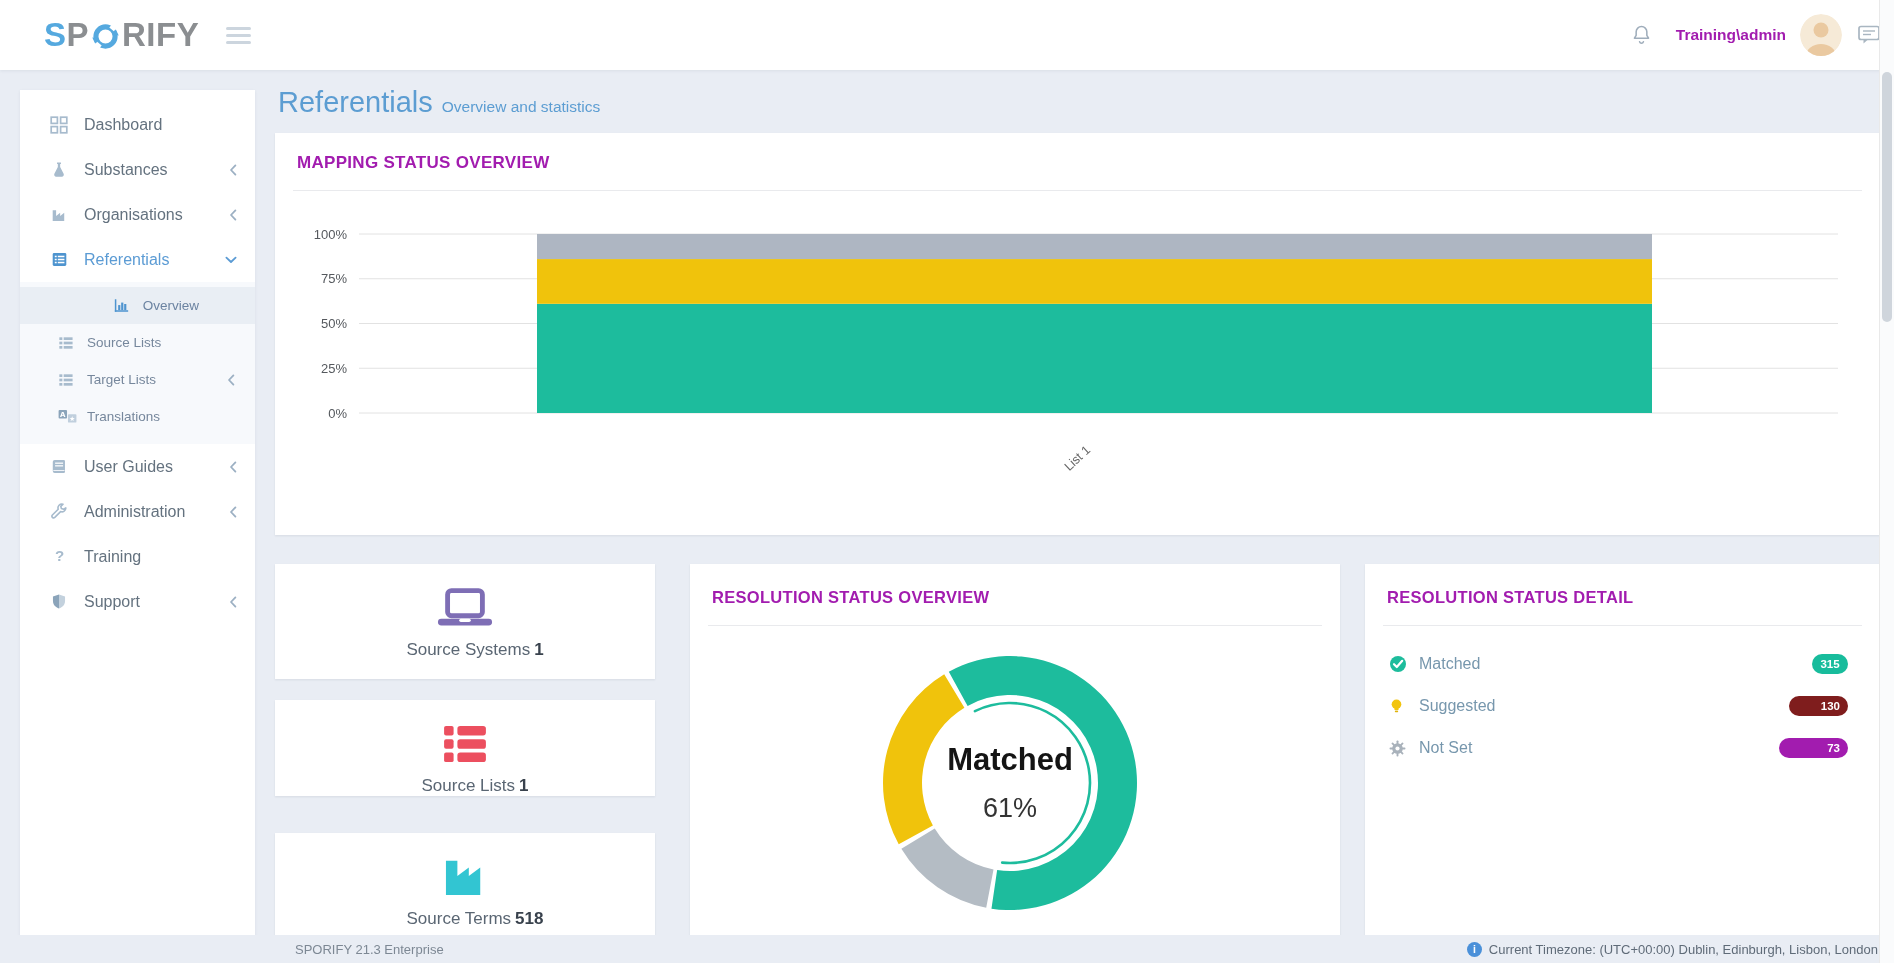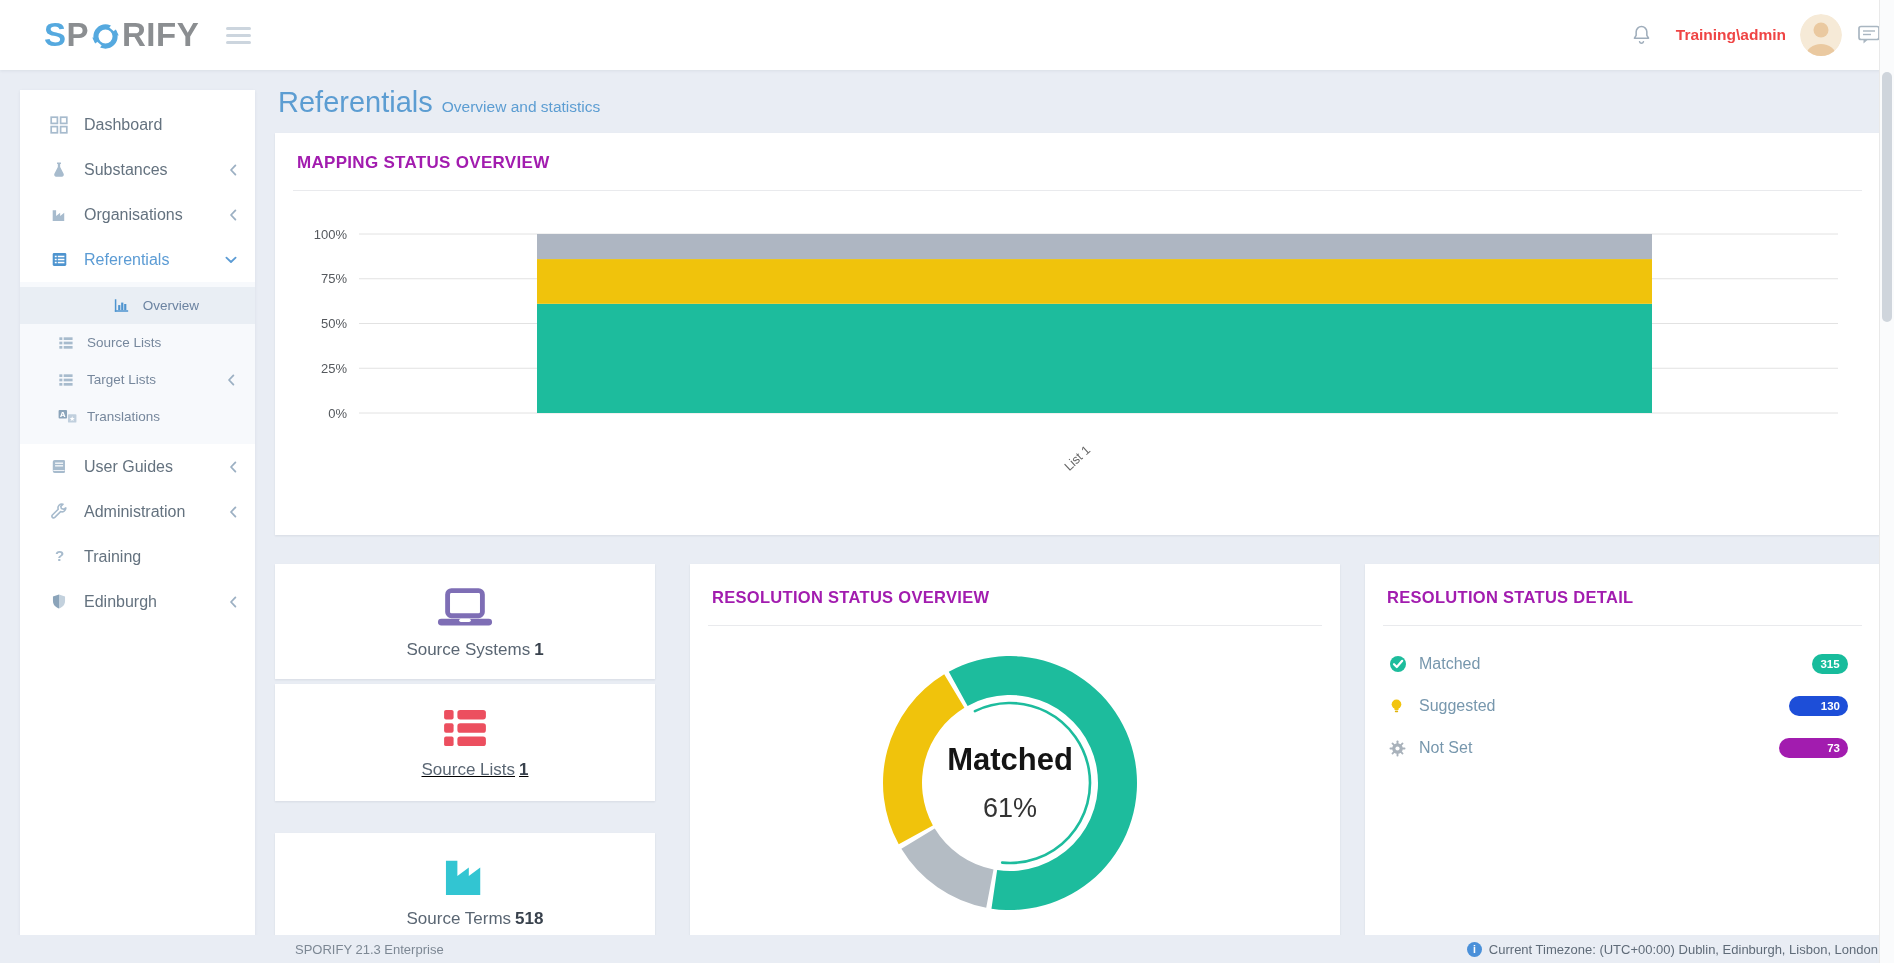--- a/index.html
+++ b/index.html
@@ -14,21 +14,21 @@
     box-shadow:0 1px 3px rgba(40,60,80,.08);z-index:10;}
   .logo{position:absolute;left:44px;top:14px;height:42px;display:flex;align-items:center;cursor:pointer;}
   .logo .lg{font-size:33px;font-weight:800;letter-spacing:.5px;}
   .lg-blue{color:#55a9df;}
   .lg-gray{color:#8b8e91;}
   .lg-o{display:inline-flex;margin:0 1px;position:relative;top:1px;}
   .hamburger{position:absolute;left:226px;top:27px;width:25px;cursor:pointer;}
   .hamburger span{display:block;height:3px;background:#ccd5de;border-radius:1.5px;margin-bottom:4px;}
   .header-right{position:absolute;right:14px;top:0;height:70px;display:flex;align-items:center;}
   .bell{display:inline-flex;cursor:pointer;}
-  .username{margin-left:24px;font-size:15.5px;font-weight:bold;color:#ef4444;cursor:pointer;white-space:pre;}
+  .username{margin-left:24px;font-size:15.5px;font-weight:bold;color:#a21caf;cursor:pointer;white-space:pre;}
   .avatar{margin-left:14px;width:42px;height:42px;border-radius:50%;overflow:hidden;display:inline-flex;cursor:pointer;}
   .chat{margin-left:16px;display:inline-flex;cursor:pointer;}
   
   .sidebar{position:absolute;left:20px;top:90px;width:235px;height:873px;background:#fff;
     box-shadow:0 1px 3px rgba(40,60,80,.08);z-index:5;}
   .sidebar nav{padding-top:12px;}
   .nav-item{height:45px;display:flex;align-items:center;padding:0 18px 0 28px;cursor:pointer;
     font-size:16px;color:#64727f;}
   .nav-item.active{color:#5b9bd4;}
   .nav-icon{width:22px;margin-right:14px;display:inline-flex;justify-content:center;}
@@ -65,21 +65,21 @@
   .detail-row{height:42px;display:flex;align-items:center;cursor:pointer;}
   .dicon{width:20px;display:inline-flex;}
   .detail-label{margin-left:10px;font-size:16px;color:#7797ad;}
   .detail-badge{margin-left:auto;min-width:36px;height:20px;border-radius:10px;color:#fff;
     font-size:11.5px;font-weight:bold;display:inline-flex;align-items:center;justify-content:center;
     padding:0 8px;box-sizing:border-box;}
   
   .stat-card{position:absolute;left:275px;width:380px;background:#fff;
     box-shadow:0 1px 2px rgba(31,45,61,.09);text-align:center;cursor:pointer;}
   .stat-card.c0{top:564px;height:115px;}
-  .stat-card.c1{top:684px;height:117px;text-decoration:underline;}
+  .stat-card.c1{top:700px;height:96px;}
   .stat-card.c2{top:833px;height:112px;}
   .card-icon{display:flex;justify-content:center;margin:21px auto 9px;height:46px;align-items:center;}
   .card-label{font-size:17px;color:#5a6673;padding-left:20px;}
   .card-label b{color:#39424d;margin-left:4px;}
   
   .footer{position:absolute;left:0;right:0;bottom:0;height:28px;background:#e9edf4;z-index:30;
     display:flex;align-items:center;justify-content:space-between;
     padding:0 16px 0 295px;box-sizing:border-box;font-size:13px;color:#7d8894;text-align:center;}
   .tz{display:inline-flex;align-items:center;color:#5f6b78;}
   .info-icon{display:inline-flex;width:15px;height:15px;border-radius:50%;background:#4a90d9;color:#fff;
@@ -305,21 +305,21 @@
         </span>
         <span class="nav-label">Training</span>
       </div>
       <div class="nav-item">
         <span class="nav-icon">
           <svg viewBox="0 0 18 18" width="16" height="17">
             <path fill="#8ba4ba" d="M9 1L2.2 3.4v4.8C2.2 12.7 5.1 15.6 9 16.9z"></path>
             <path fill="#c3d1dd" d="M9 1l6.8 2.4v4.8c0 4.5-2.9 7.4-6.8 8.7z"></path>
           </svg>
         </span>
-        <span class="nav-label">Edinburgh</span>
+        <span class="nav-label">Support</span>
         <span class="nav-chevron">
           <svg viewBox="0 0 8 12" width="8" height="12">
             <path d="M6.4 1.4 2 6l4.4 4.6" fill="none" stroke="currentColor" stroke-width="1.8" stroke-linecap="round" stroke-linejoin="round"></path>
           </svg>
         </span>
       </div>
     </nav>
 </div>
 
 <div class="page-head">
@@ -417,21 +417,21 @@
       </div>
       <div class="detail-row">
         <span class="dicon">
           <svg viewBox="0 0 18 18" width="15" height="18">
             <circle cx="9" cy="7" r="5.8" fill="#f2c40e"></circle>
             <rect x="6.4" y="11.6" width="5.2" height="2.4" rx="1" fill="#f2c40e"></rect>
             <rect x="7" y="14.6" width="4" height="1.8" rx="0.9" fill="#dfb30c"></rect>
           </svg>
         </span>
         <span class="detail-label">Suggested</span>
-        <span class="detail-badge" style="background: #1d4ed8; padding-left: 32px;">130</span>
+        <span class="detail-badge" style="background: #7f1d1d; padding-left: 32px;">130</span>
       </div>
       <div class="detail-row">
         <span class="dicon">
           <svg viewBox="0 0 18 18" width="17" height="17">
             <rect x="8" y="0.6" width="2" height="4.4" rx="0.8" fill="#a9b2bb" transform="rotate(0 9 9)"></rect>
             <rect x="8" y="0.6" width="2" height="4.4" rx="0.8" fill="#a9b2bb" transform="rotate(45 9 9)"></rect>
             <rect x="8" y="0.6" width="2" height="4.4" rx="0.8" fill="#a9b2bb" transform="rotate(90 9 9)"></rect>
             <rect x="8" y="0.6" width="2" height="4.4" rx="0.8" fill="#a9b2bb" transform="rotate(135 9 9)"></rect>
             <rect x="8" y="0.6" width="2" height="4.4" rx="0.8" fill="#a9b2bb" transform="rotate(180 9 9)"></rect>
             <rect x="8" y="0.6" width="2" height="4.4" rx="0.8" fill="#a9b2bb" transform="rotate(225 9 9)"></rect>

